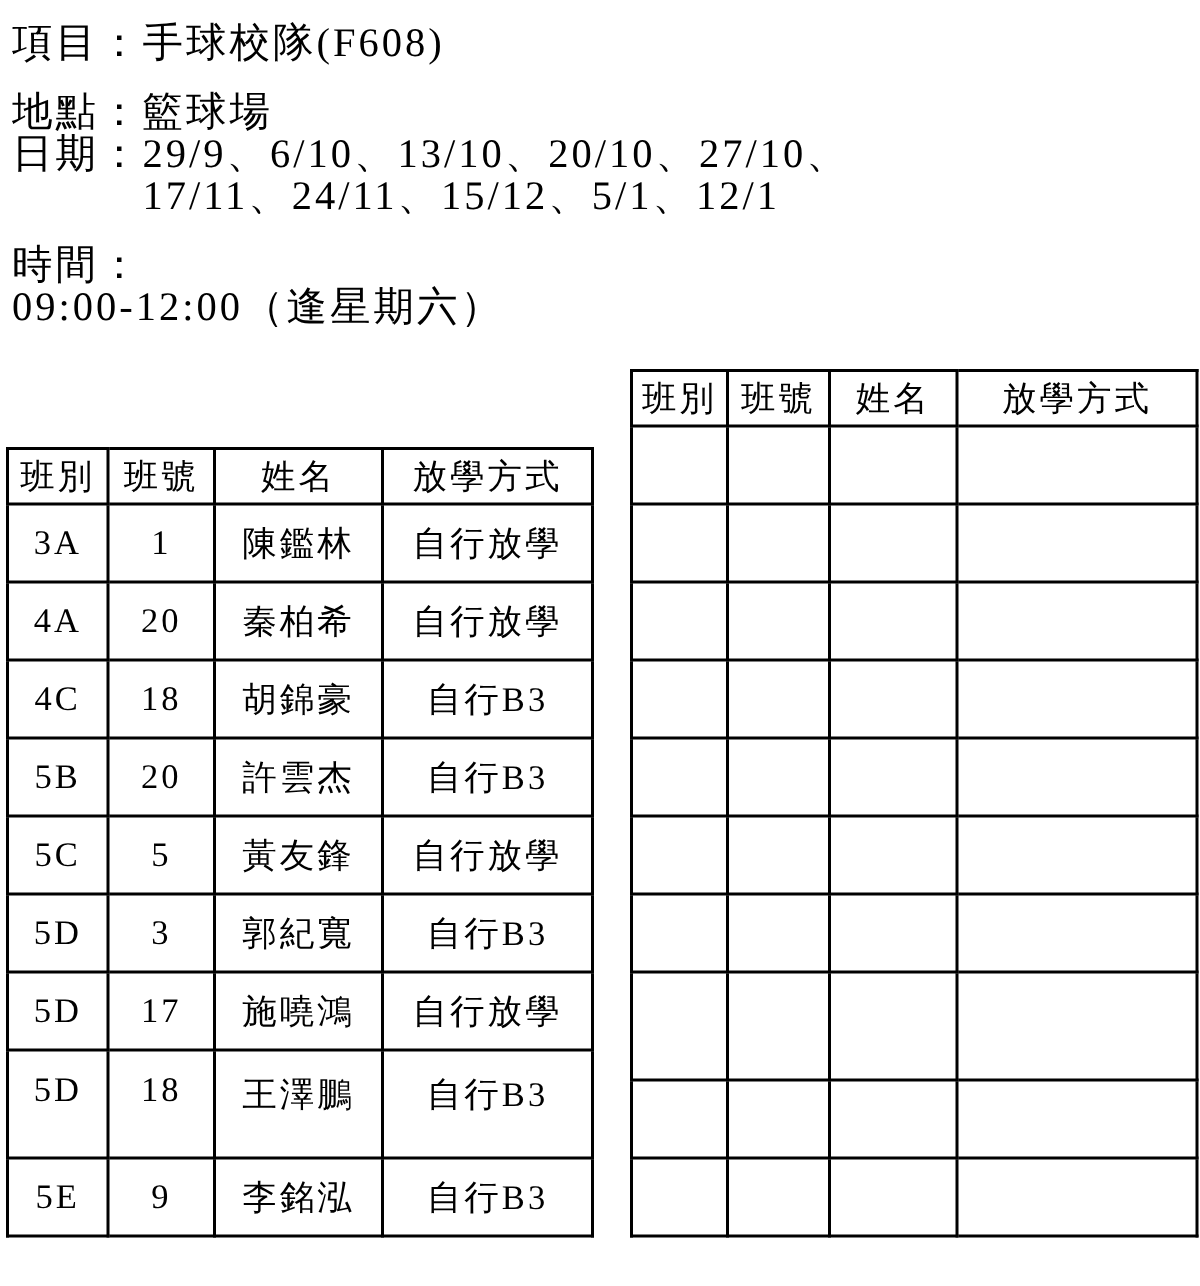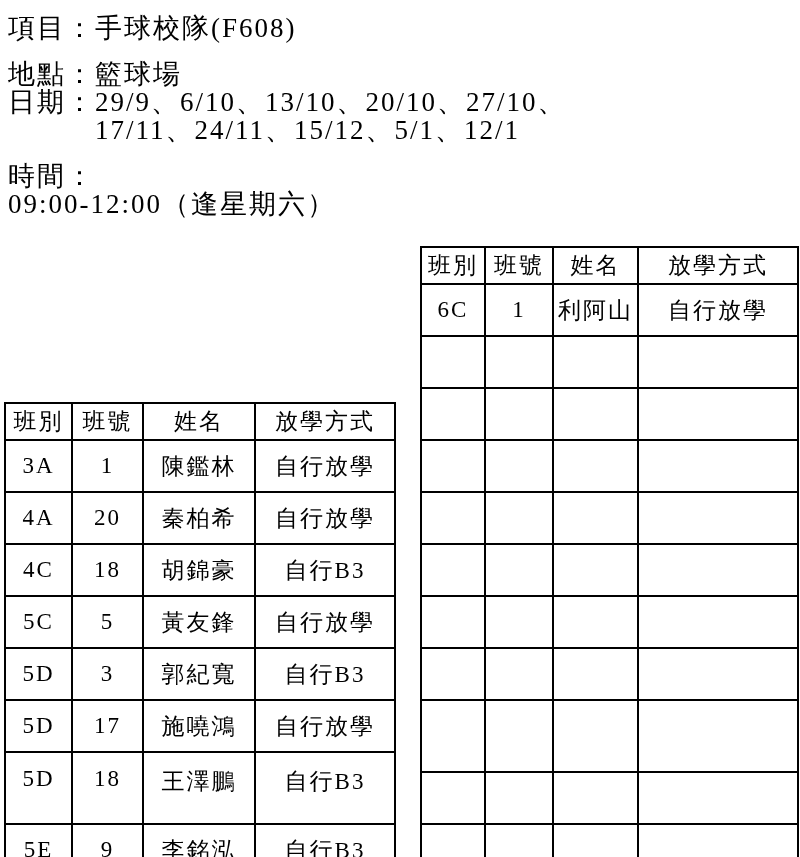--- a/index.html
+++ b/index.html
@@ -130,20 +130,26 @@
           </tr>
 
 
           <tr>
             <td>4C</td>
             <td>18</td>
             <td>胡錦豪</td>
             <td>自行B3</td>
           </tr>
 
+          <tr>
+            <td>5B</td>
+            <td>20</td>
+            <td>許雲杰</td>
+            <td>自行B3</td>
+          </tr>
 
           <tr>
             <td>5C</td>
             <td>5</td>
             <td>黃友鋒</td>
             <td>自行放學</td>
           </tr>
 
           <tr>
             <td>5D</td>
@@ -186,26 +192,20 @@
       <thead>
         <tr>
           <th>班別</th>
           <th>班號</th>
           <th>姓名</th>
           <th>放學方式</th>
         </tr>
       </thead>
       <tbody>
 
-          <tr>
-            <td>6C</td>
-            <td>1</td>
-            <td>利阿山</td>
-            <td>自行放學</td>
-          </tr>
 
           <tr>
             <td></td>
             <td></td>
             <td></td>
             <td></td>
           </tr>
 
           <tr>
             <td></td>

